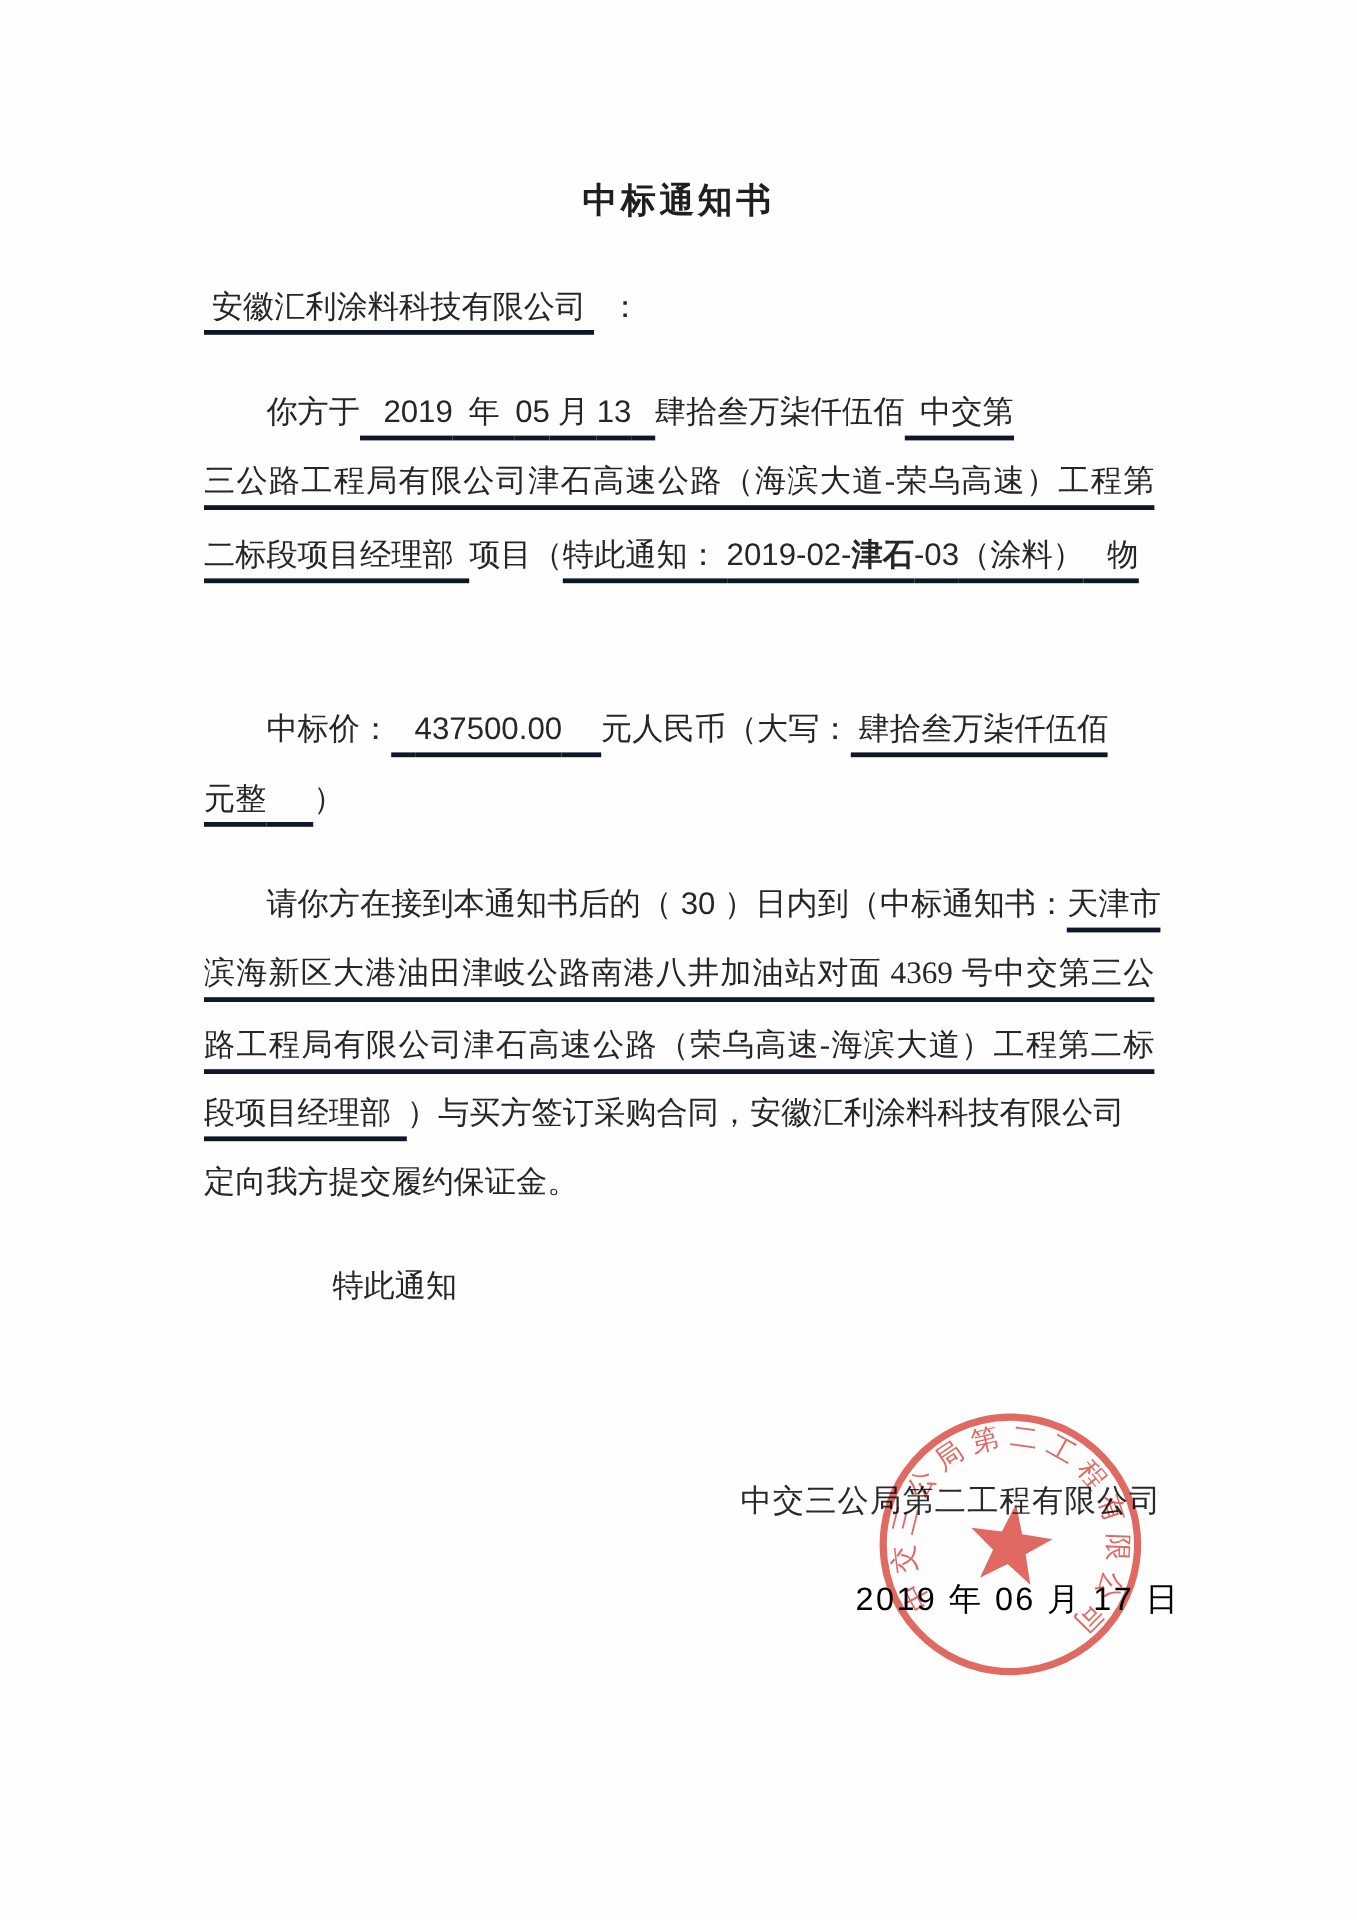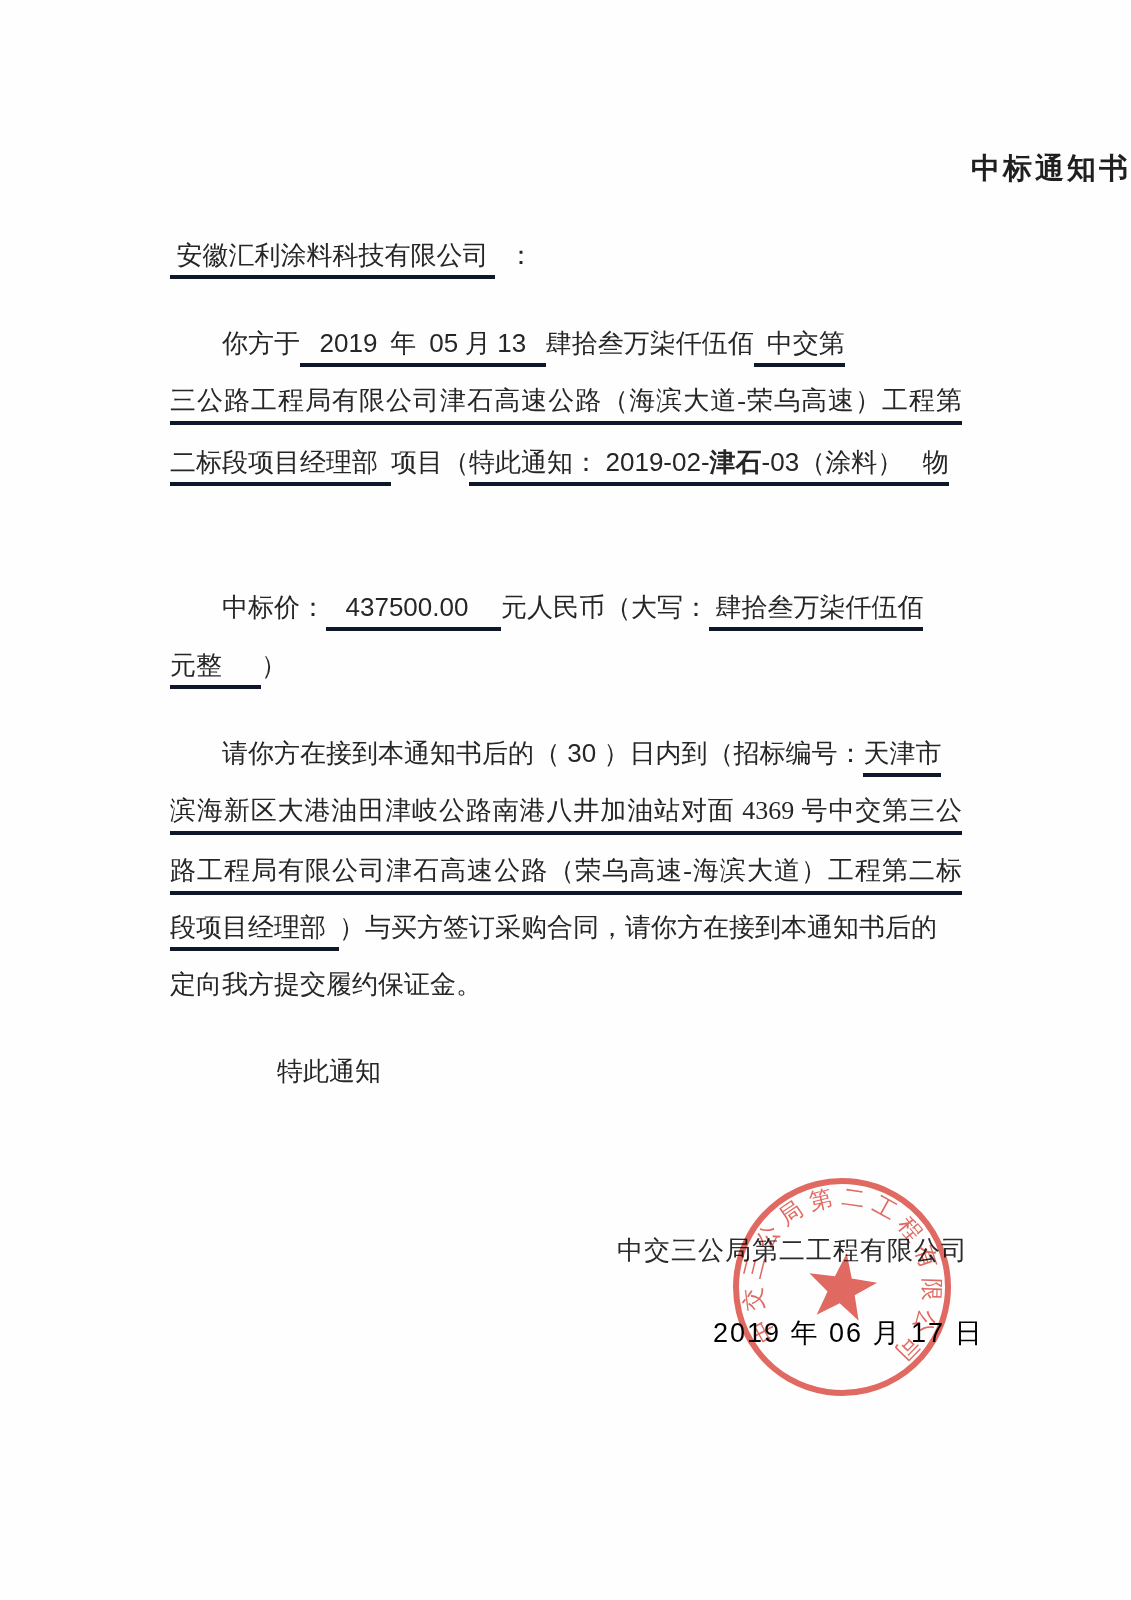--- a/index.html
+++ b/index.html
@@ -15,21 +15,21 @@
   .line{
     position:absolute;
     left:170px;width:792px;
     font-size:26px;
     line-height:1.15;
     white-space:pre;
     color:#262626;
   }
   .title-line{
     left:0;width:1131px;
-    text-align:right;
+    text-align:center;
     font-size:29px;
     font-weight:600;
     letter-spacing:3px;
     color:#1f1f1f;
   }
   .indent{text-indent:52px;}
   .indent-lg{text-indent:107px;}
   .seg{white-space:pre;}
   .u{
     border-bottom:4px solid #0f172a;
@@ -79,24 +79,24 @@
 
   <div class="line" style="top:241px"><span class="seg u"> 安徽汇利涂料科技有限公司 </span><span class="seg">  ：</span></div>
 
   <div class="line indent" style="top:329px"><span class="seg">你方于</span><span class="seg u">   </span><span class="seg u num">2019</span><span class="seg u">  年  </span><span class="seg u num">05</span><span class="seg u"> 月 </span><span class="seg u num">13</span><span class="seg u">   </span><span class="seg">肆拾叁万柒仟伍佰</span><span class="seg u">  中交第</span></div>
   <div class="line" style="top:386px"><span class="seg u full">三公路工程局有限公司津石高速公路（海滨大道-荣乌高速）工程第</span></div>
   <div class="line" style="top:448px"><span class="seg u">二标段项目经理部  </span><span class="seg">项目（</span><span class="seg u">特此通知： </span><span class="seg u num">2019-02-</span><span class="seg u b">津石</span><span class="seg u num">-03</span><span class="seg u">（涂料）</span><span class="seg u">   物</span></div>
 
   <div class="line indent" style="top:593px"><span class="seg">中标价：</span><span class="seg u">   </span><span class="seg u num">437500.00</span><span class="seg u">     </span><span class="seg">元人民币（大写：</span><span class="seg u"> 肆拾叁万柒仟伍佰</span></div>
   <div class="line" style="top:651px"><span class="seg u">元整</span><span class="seg u">      </span><span class="seg">）</span></div>
 
-  <div class="line indent" style="top:739px"><span class="seg">请你方在接到本通知书后的（</span><span class="seg num"> 30 </span><span class="seg">）日内到（招标编号：</span><span class="seg u">天津市</span></div>
+  <div class="line indent" style="top:739px"><span class="seg">请你方在接到本通知书后的（</span><span class="seg num"> 30 </span><span class="seg">）日内到（中标通知书：</span><span class="seg u">天津市</span></div>
   <div class="line" style="top:796px"><span class="seg u full">滨海新区大港油田津岐公路南港八井加油站对面 4369 号中交第三公</span></div>
   <div class="line" style="top:856px"><span class="seg u full">路工程局有限公司津石高速公路（荣乌高速-海滨大道）工程第二标</span></div>
-  <div class="line" style="top:913px"><span class="seg u">段项目经理部  </span><span class="seg">）与买方签订采购合同，请你方在接到本通知书后的</span></div>
+  <div class="line" style="top:913px"><span class="seg u">段项目经理部  </span><span class="seg">）与买方签订采购合同，安徽汇利涂料科技有限公司</span></div>
   <div class="line" style="top:970px"><span class="seg">定向我方提交履约保证金。</span></div>
 
   <div class="line indent-lg" style="top:1057px">特此通知</div>
 
   <div class="sig-company">中交三公局第二工程有限公司</div>
   <div class="sig-date">2019 年 06 月 17 日</div>
 
   <svg class="seal" viewBox="0 0 240 240">
     <g transform="rotate(8 120 120)" fill="none">
       <circle cx="120" cy="120" r="106" stroke="#dc4f45" stroke-width="6"></circle>

